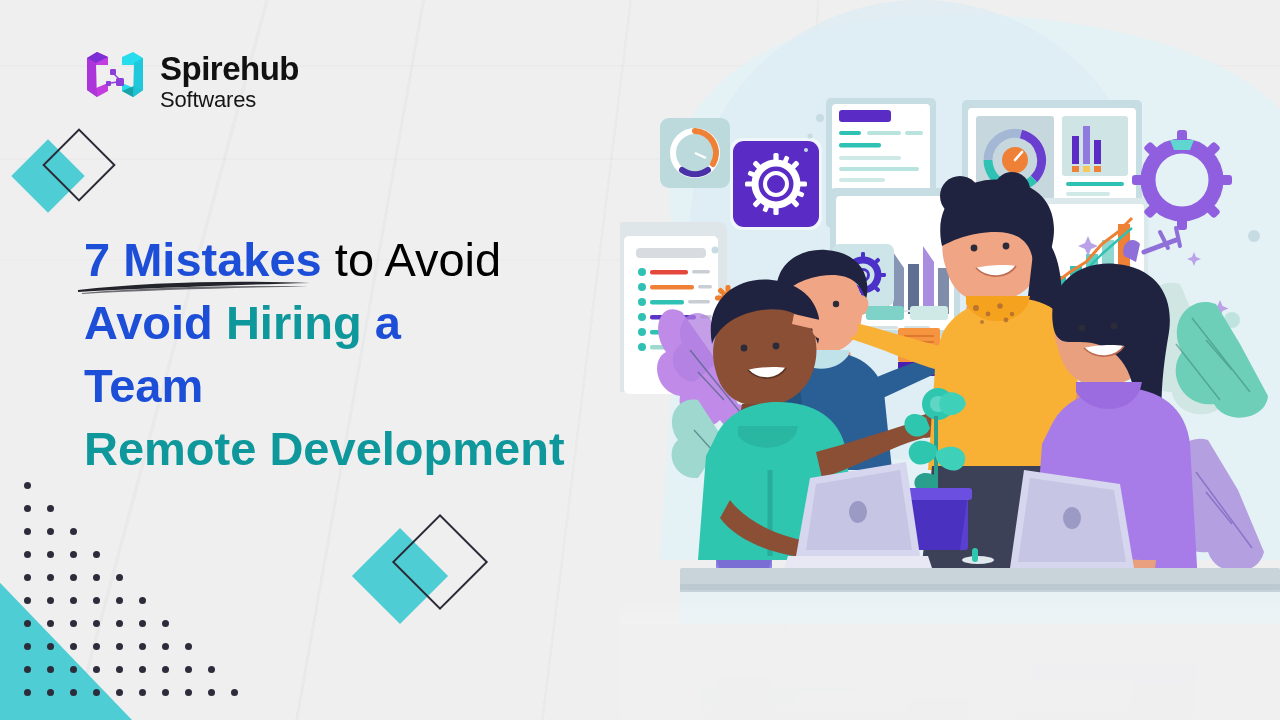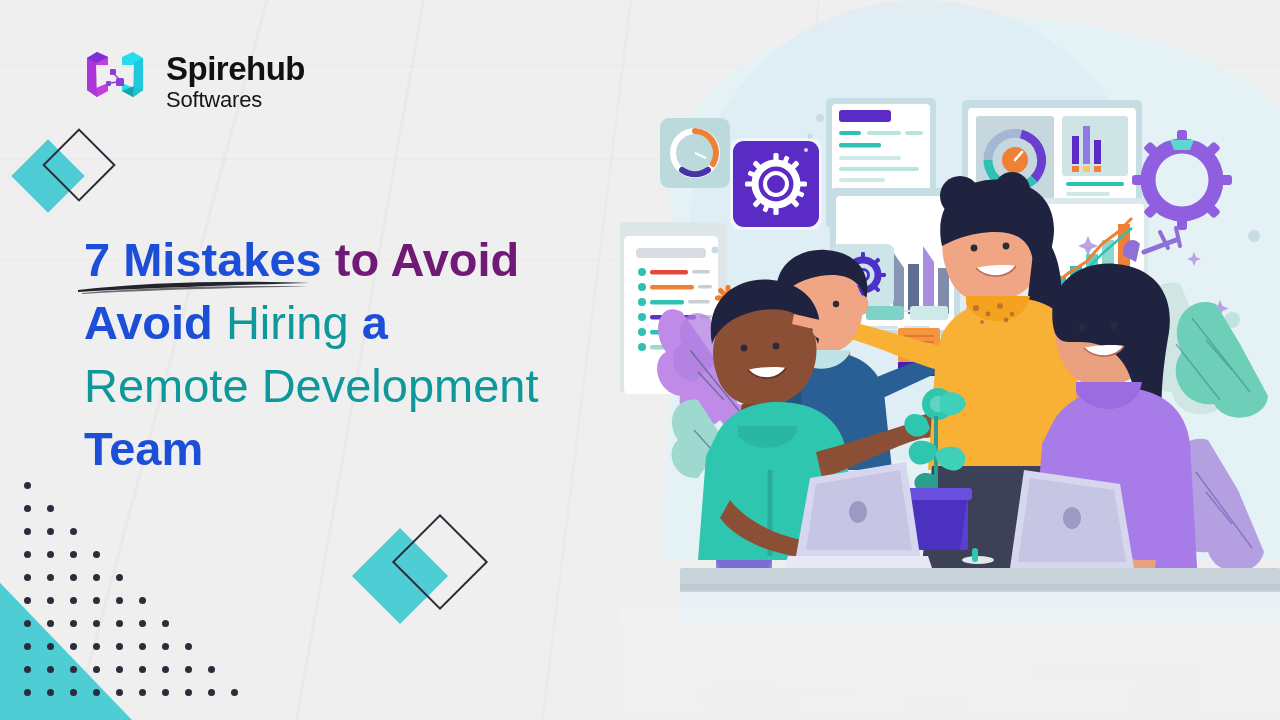--- a/index.html
+++ b/index.html
@@ -28,21 +28,21 @@
       linear-gradient(93deg,  transparent 0 62%, rgba(0,0,0,.018) 62% 62.18%, transparent 62.18% 75%),
       linear-gradient(180deg, transparent 0 9%, rgba(0,0,0,.016) 9% 9.25%, transparent 9.25% 21%),
       linear-gradient(180deg, transparent 0 22%, rgba(0,0,0,.014) 22% 22.22%, transparent 22.22% 35%),
       linear-gradient(180deg, transparent 0 36%, rgba(0,0,0,.013) 36% 36.2%, transparent 36.2% 50%);
     pointer-events:none;
   }
 
   
   .logo {
     position:absolute; left:84px; top:50px;
-    display:flex; align-items:center; gap:20px;
+    display:flex; align-items:center; gap:14px;
   }
   .logo-mark { width:62px; height:62px; display:block; }
   .logo-words { display:flex; flex-direction:column; line-height:1; }
   .logo-name {
     font-size:33px; font-weight:700; color:#111; letter-spacing:-.5px;
   }
   .logo-sub {
     font-size:22px; font-weight:400; color:#151515; letter-spacing:-.2px;
     margin-top:4px;
   }
@@ -50,22 +50,22 @@
   
   .headline {
     position:absolute; left:84px; top:228px;
     width:600px;
   }
   .hl-line {
     font-size:47px; line-height:63px;
     color:#3b3b3b; white-space:nowrap; position:relative;
   }
   .hl-bold   { font-weight:700; color:#1d4ed8; }
-  .hl-light  { font-weight:700; color:#701a75; }
-  .hl-accent { font-weight:400; color:#0f989c; }
+  .hl-light  { font-weight:400; color:#000000; }
+  .hl-accent { font-weight:700; color:#0f989c; }
 
   .hl-underline {
     position:absolute; left:-8px; top:51px; width:238px; height:16px;
     pointer-events:none;
   }
 
   
   .diamond-group { position:absolute; }
   .dg-top  { left:16px; top:136px; }
   .dg-bot  { left:362px; top:528px; }
@@ -139,25 +139,25 @@
         <path d="M2 11 C70 3, 160 1, 236 4 C160 6, 72 9, 2 13 Z" fill="#23232b"></path>
         <path d="M6 14 C78 8, 168 6, 234 7.5 C168 8.6, 78 11, 6 15 Z" fill="#4a4a52" opacity=".8"></path>
       </svg>
     </div>
 
     <div class="hl-line">
       <span class="hl-bold">Avoid </span><span class="hl-accent">Hiring</span><span class="hl-bold"> a</span>
     </div>
 
     <div class="hl-line">
+      <span class="hl-bold">Team</span>
+    </div>
+
+    <div class="hl-line">
       <span class="hl-accent">Remote Development</span>
-    </div>
-
-    <div class="hl-line">
-      <span class="hl-bold">Team</span>
     </div>
   </div>
 
   <div class="diamond-group dg-top">
     <div class="dia dia-fill"></div>
     <div class="dia dia-stroke"></div>
   </div>
 
   <div class="diamond-group dg-bot">
     <div class="dia dia-fill"></div>

